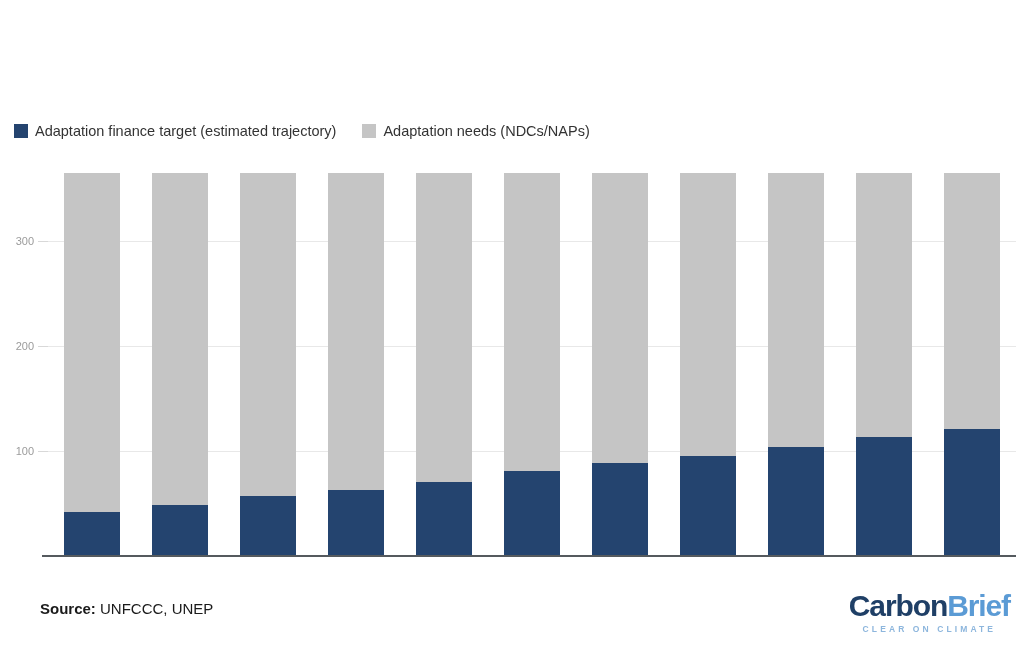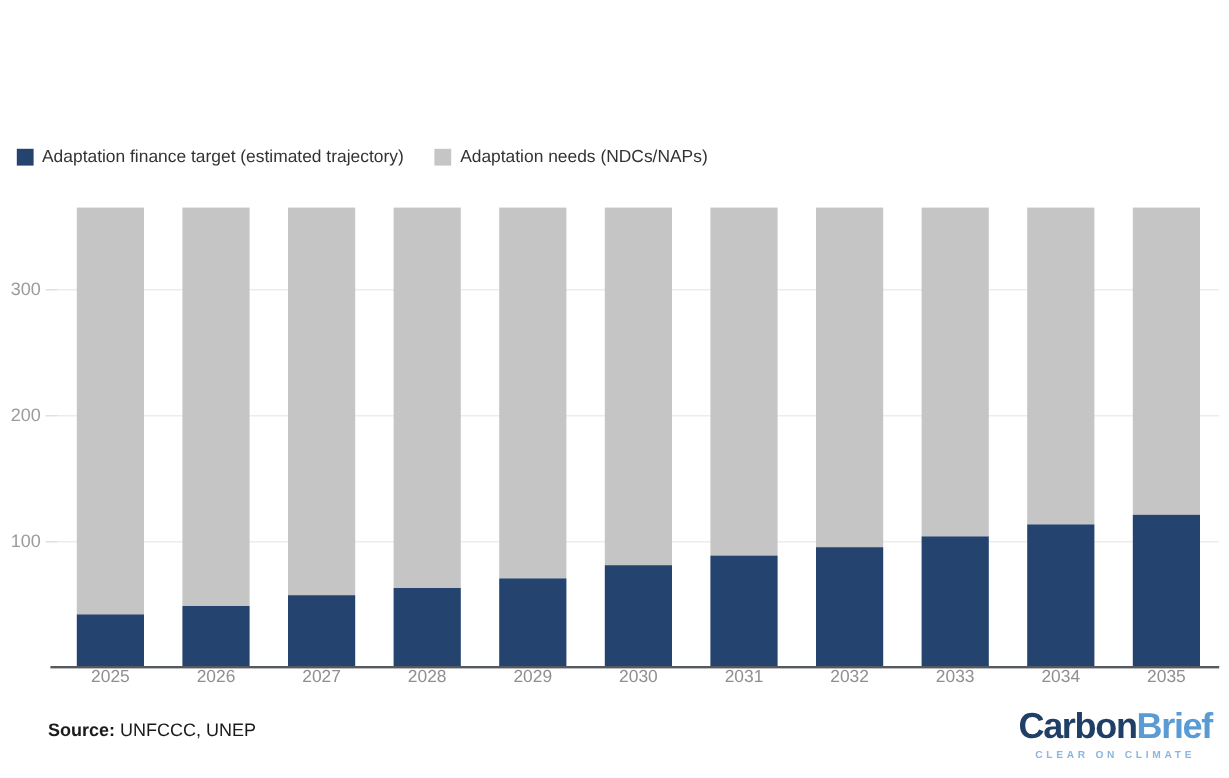--- a/index.html
+++ b/index.html
@@ -93,21 +93,21 @@
   .gridline {
     position: absolute;
     left: 0;
     right: 0;
     height: 1px;
     background: #e8e8e8;
   }
   .tick-label {
     position: absolute;
     right: calc(100% + 14px);
-    font-size: 15px;
+    font-size: 11px;
     color: #9b9b9b;
     transform: translateY(-50%);
     white-space: nowrap;
   }
   .tick-mark {
     position: absolute;
     right: 100%;
     width: 10px;
     height: 1px;
     background: #d8d8d8;
@@ -293,33 +293,20 @@
           </div>
           <div class="bar-group">
             <div class="bar-stack">
               <div class="seg-needs" style="height: 66.8493%; background: rgb(197, 197, 197);"></div>
               <div class="seg-finance" style="height: 33.1507%; background: rgb(36, 68, 111);"></div>
             </div>
           </div>
         </div>
       <div class="axis-baseline"></div>
     </div>
-    <div class="xlabels" id="xlabels">
-        <div class="xlabel-cell">2025</div>
-        <div class="xlabel-cell">2026</div>
-        <div class="xlabel-cell">2027</div>
-        <div class="xlabel-cell">2028</div>
-        <div class="xlabel-cell">2029</div>
-        <div class="xlabel-cell">2030</div>
-        <div class="xlabel-cell">2031</div>
-        <div class="xlabel-cell">2032</div>
-        <div class="xlabel-cell">2033</div>
-        <div class="xlabel-cell">2034</div>
-        <div class="xlabel-cell">2035</div>
-      </div>
   </div>
 
   <div class="footer">
     <div class="source">
       <b>Source:</b><span> UNFCCC, UNEP</span>
     </div>
     <div class="logo">
       <div class="logo-word"><span class="logo-carbon">Carbon</span><span class="logo-brief">Brief</span></div>
       <div class="logo-tag">CLEAR ON CLIMATE</div>
     </div>

